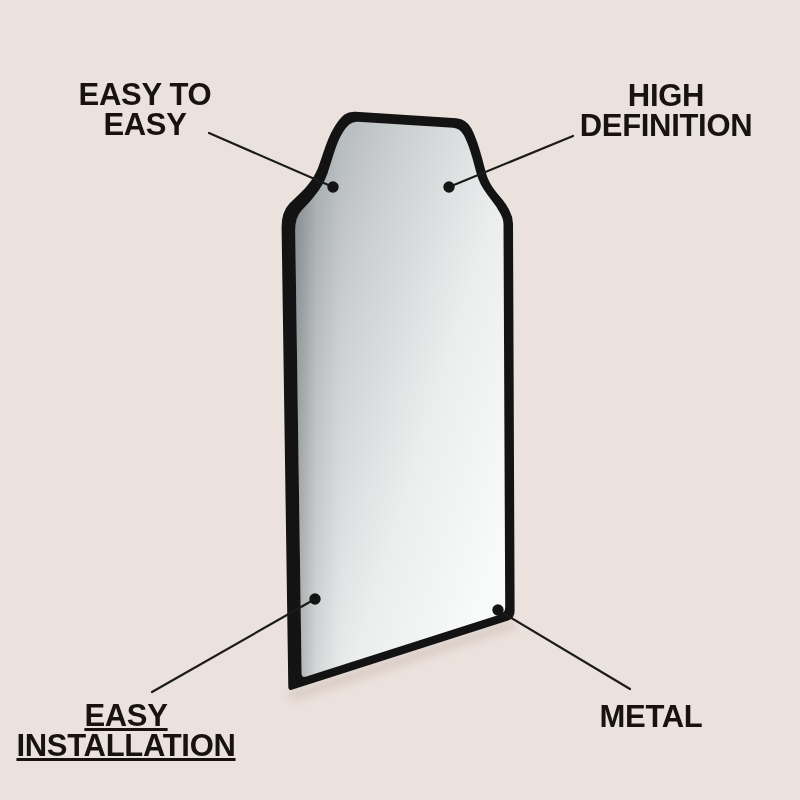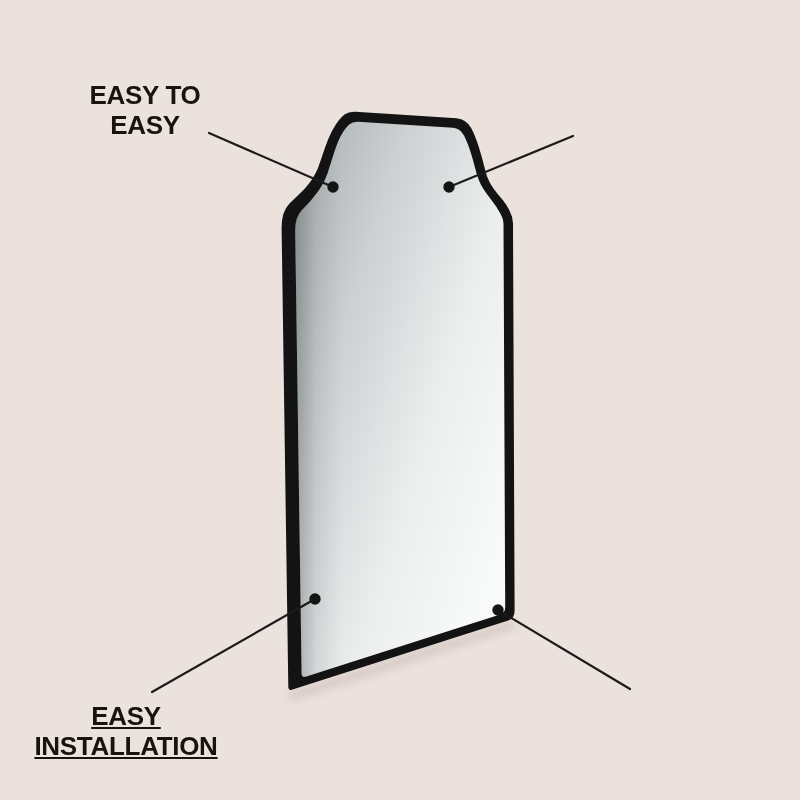--- a/index.html
+++ b/index.html
@@ -19,21 +19,21 @@
   .mirror-svg {
     position: absolute;
     left: 0;
     top: 0;
   }
   .callout-label {
     position: absolute;
     transform: translateX(-50%);
     text-align: center;
     font-weight: bold;
-    font-size: 26px;
+    font-size: 31px;
     line-height: 30px;
     letter-spacing: -0.3px;
     color: var(--text, #18130f);
     white-space: nowrap;
   }
   .callout-label span { display: block; }
   .cl-tl { left: 145px; top: 80px; }
   .cl-tr { left: 666px; top: 81px; }
   .cl-bl { left: 126px; top: 701px; text-decoration: underline; }
   .cl-br { left: 651px; top: 702px; }
@@ -125,22 +125,27 @@
       <circle cx="315" cy="599" r="5.7" fill="#141414"></circle>
       <circle cx="498" cy="610" r="5.7" fill="#141414"></circle>
     </g>
   </svg>
 
   <div class="callout-label cl-tl">
     <span>EASY TO</span>
     <span>EASY</span>
   </div>
 
+  <div class="callout-label cl-tr">
+    <span>HIGH</span>
+    <span>DEFINITION</span>
+  </div>
 
   <div class="callout-label cl-bl">
     <span>EASY</span>
     <span>INSTALLATION</span>
   </div>
 
   <div class="callout-label cl-br">
+    <span>METAL</span>
   </div>
 
 </div>
 
 </body></html>

